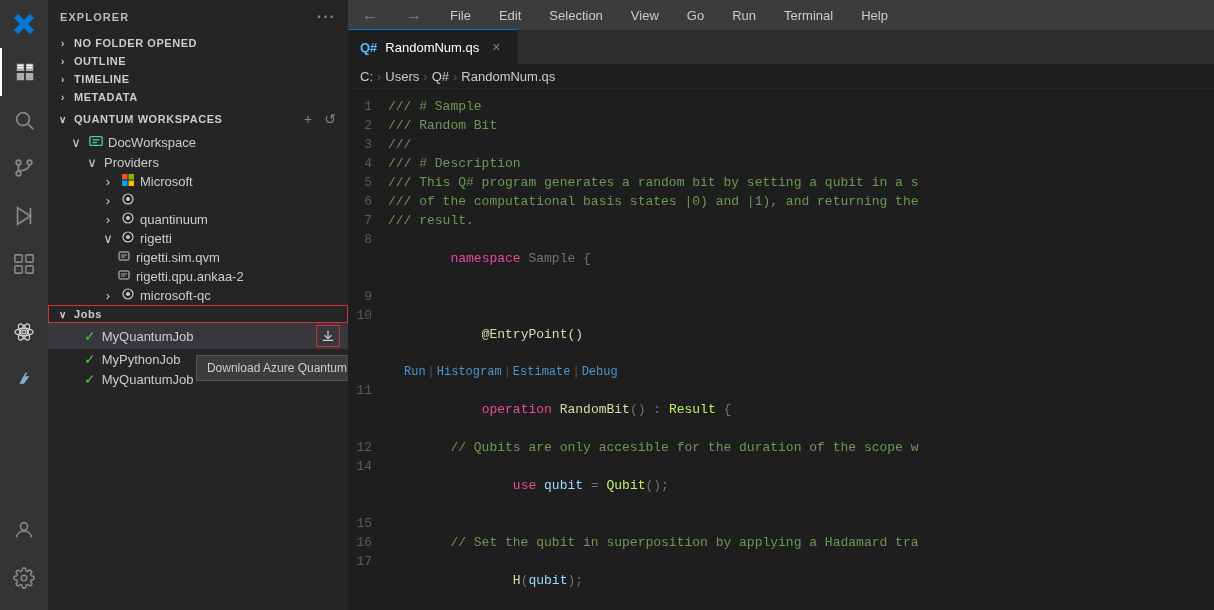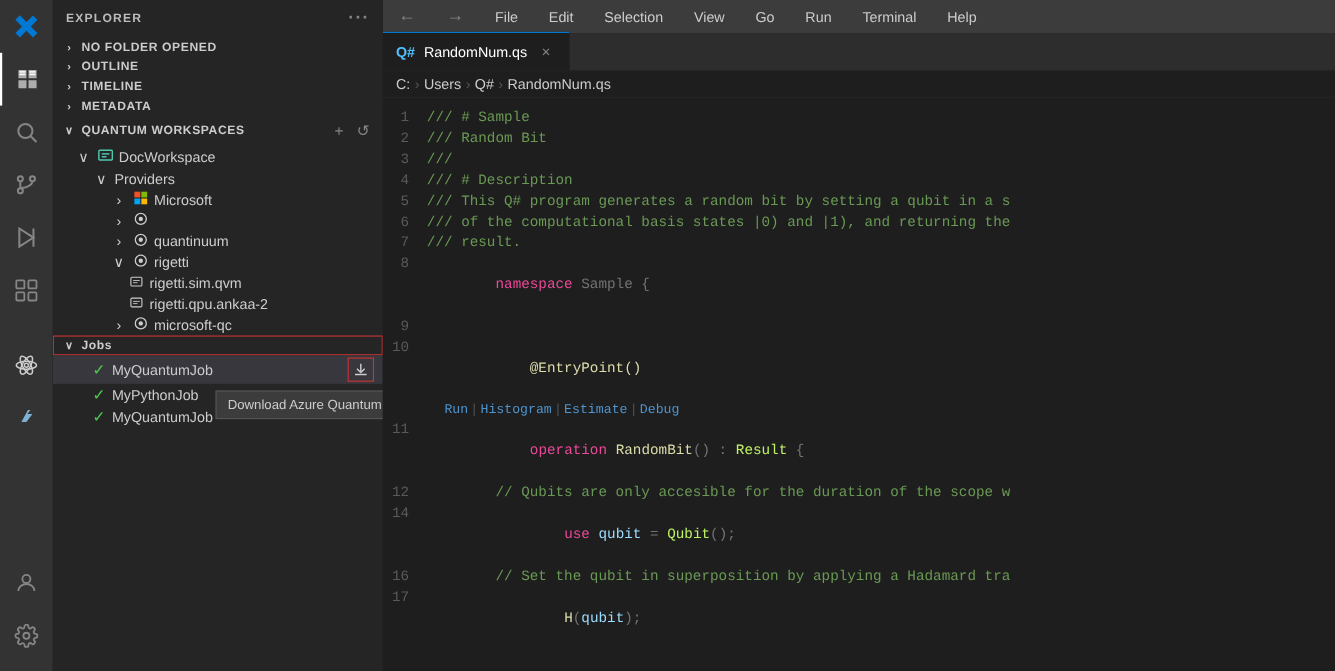--- a/index.html
+++ b/index.html
@@ -724,20 +724,24 @@
       <span class="line-num">12</span>
       <span class="line-content code-green">        // Qubits are only accesible for the duration of the scope w</span>
     </div>
     <div class="code-line">
       <span class="line-num">14</span>
       <span class="line-content">
         <span class="code-white">        </span><span class="code-pink">use</span><span class="code-white"> </span><span class="code-light-blue">qubit</span><span class="code-white"> = </span><span class="code-cyan">Qubit</span><span class="code-white">();</span>
       </span>
     </div>
     <div class="code-line">
+      <span class="line-num">15</span>
+      <span class="line-content">&nbsp;</span>
+    </div>
+    <div class="code-line">
       <span class="line-num">16</span>
       <span class="line-content code-green">        // Set the qubit in superposition by applying a Hadamard tra</span>
     </div>
     <div class="code-line">
       <span class="line-num">17</span>
       <span class="line-content">
         <span class="code-white">        </span><span class="code-yellow">H</span><span class="code-white">(</span><span class="code-light-blue">qubit</span><span class="code-white">);</span>
       </span>
     </div>
 

